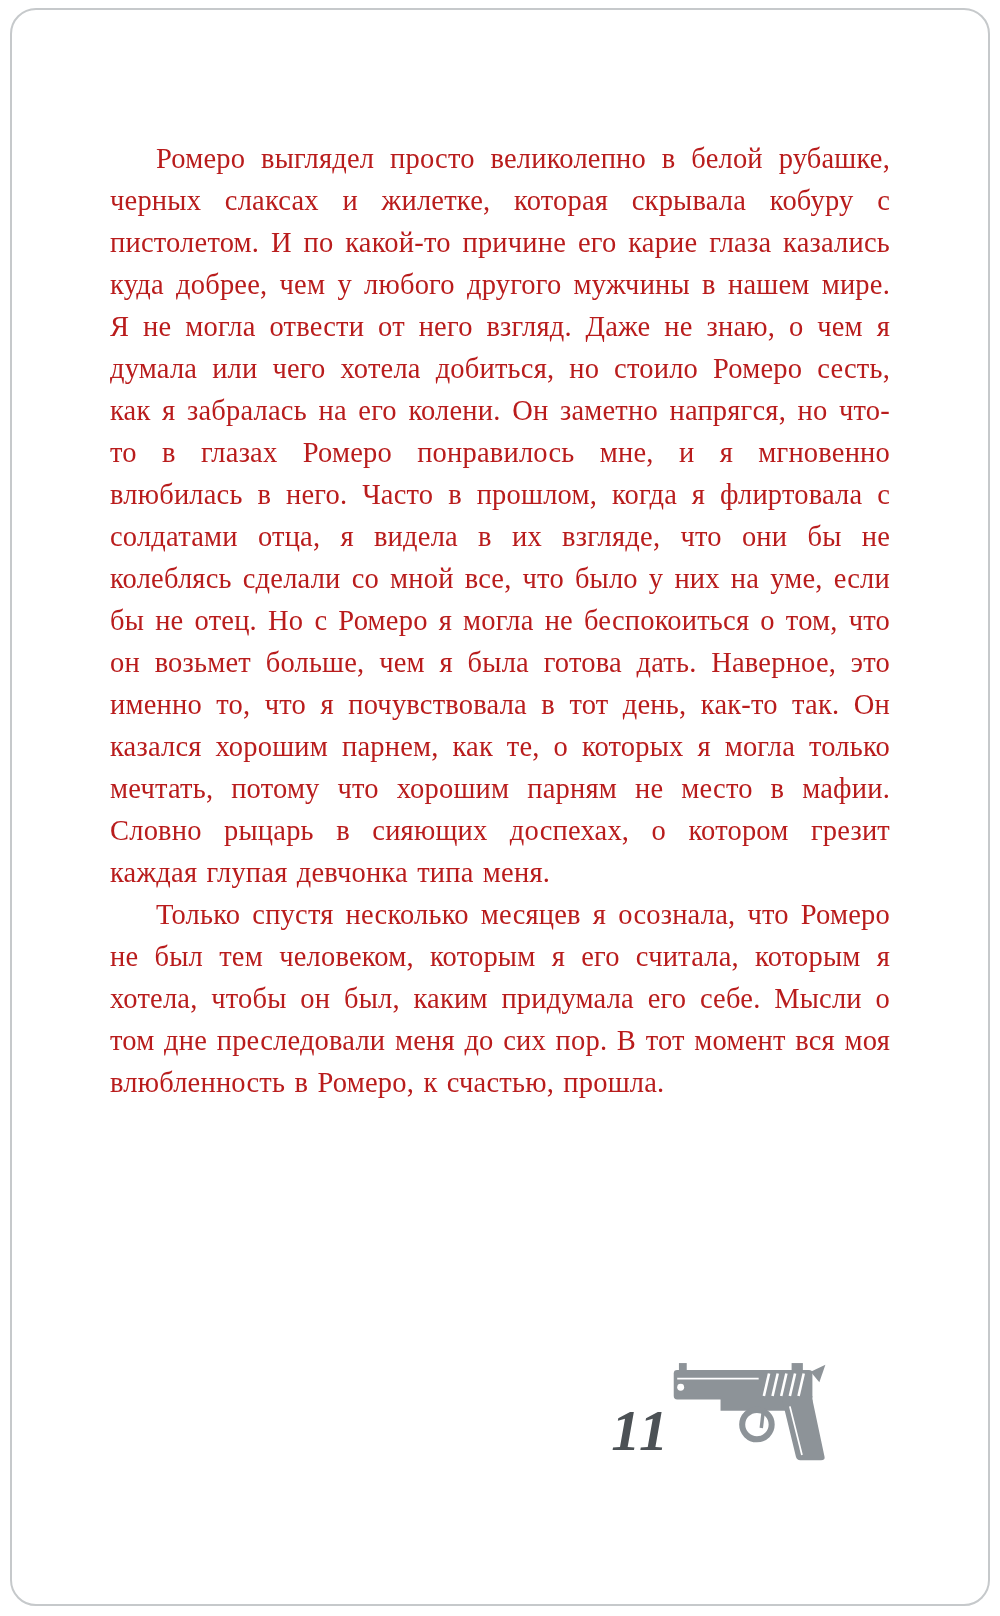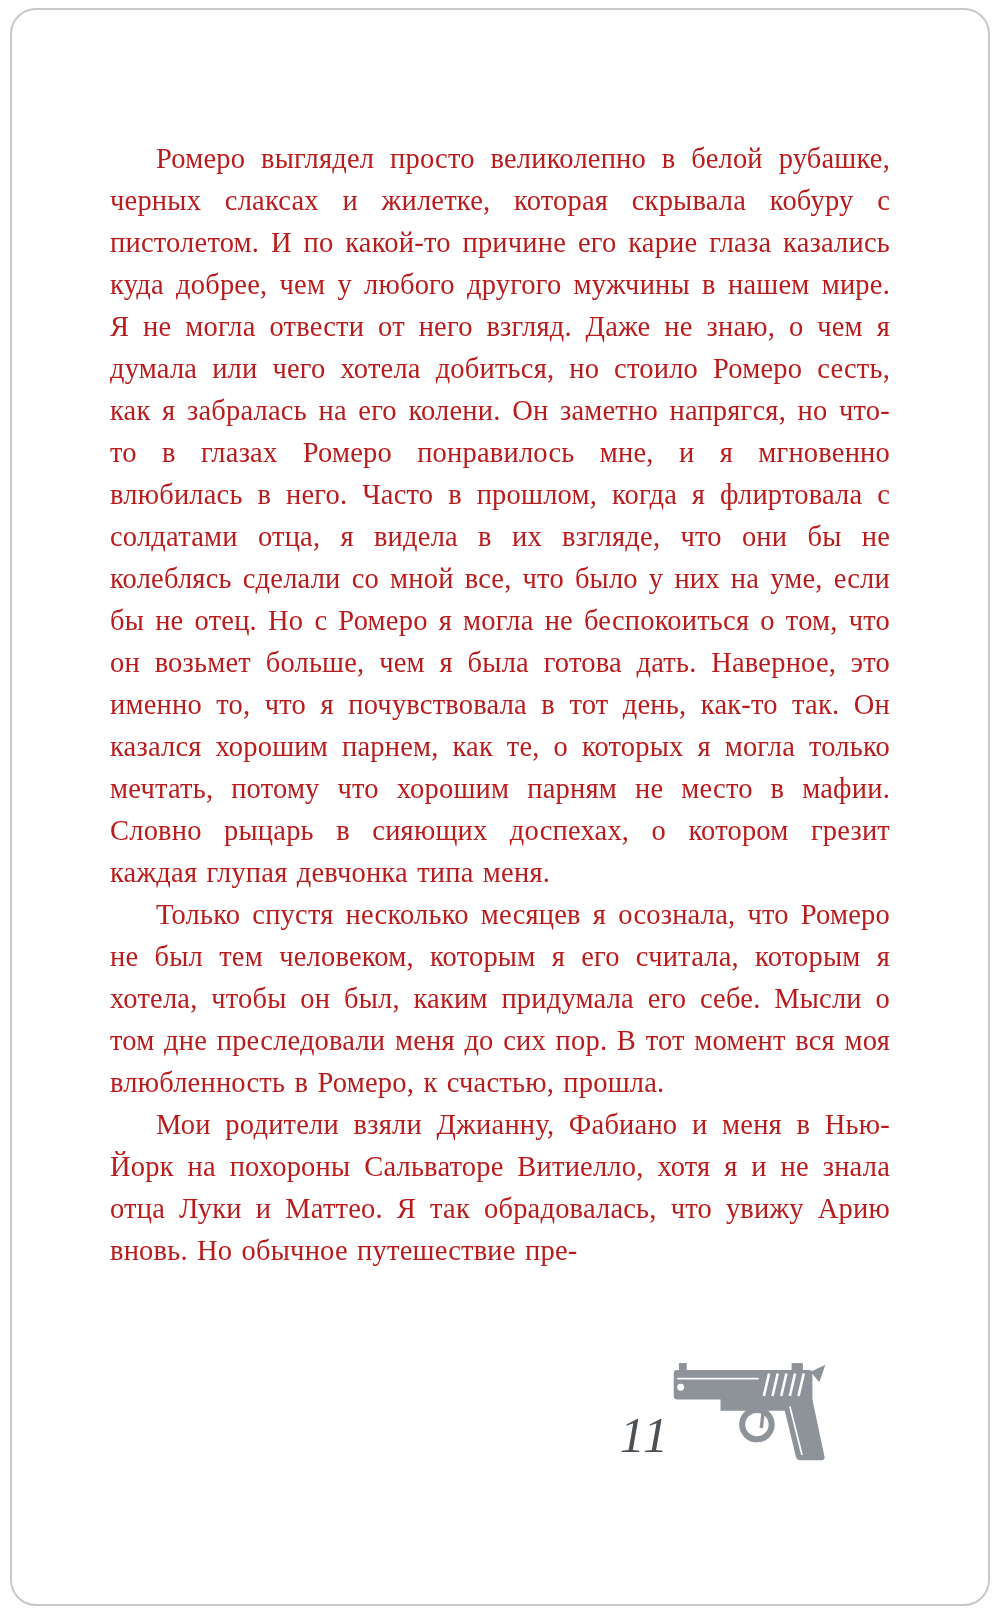--- a/index.html
+++ b/index.html
@@ -43,42 +43,41 @@
   .page-footer {
     position: absolute;
     right: 172px;
     bottom: 150px;
     display: flex;
     align-items: flex-end;
   }
   .page-number {
     font-family: "Liberation Serif", serif;
     font-style: italic;
-    font-weight: normal;
-    font-size: 50px;
+    font-weight: bold;
+    font-size: 58px;
     color: #4c5155;
     margin-right: 2px;
     margin-bottom: 2px;
     letter-spacing: 2px;
   }
   .pistol-wrap {
     width: 156px;
     height: 114px;
     display: block;
   }
 </style>
 </head>
 <body>
 
 <div class="page-frame"></div>
 
 <div class="text-block">
   <p>Ромеро выглядел просто великолепно в белой рубашке, черных слаксах и жилетке, которая скрывала кобуру с пистолетом. И по какой-то причине его карие глаза казались куда добрее, чем у любого другого мужчины в нашем мире. Я не могла отвести от него взгляд. Даже не знаю, о чем я думала или чего хотела добиться, но стоило Ромеро сесть, как я забралась на его колени. Он заметно напрягся, но что-то в глазах Ромеро понравилось мне, и я мгновенно влюбилась в него. Часто в прошлом, когда я флиртовала с солдатами отца, я видела в их взгляде, что они бы не колеблясь сделали со мной все, что было у них на уме, если бы не отец. Но с Ромеро я могла не беспокоиться о том, что он возьмет больше, чем я была готова дать. Наверное, это именно то, что я почувствовала в тот день, как-то так. Он казался хорошим парнем, как те, о которых я могла только мечтать, потому что хорошим парням не место в мафии. Словно рыцарь в сияющих доспехах, о котором грезит каждая глупая девчонка типа меня.</p>
   <p>Только спустя несколько месяцев я осознала, что Ромеро не был тем человеком, которым я его считала, которым я хотела, чтобы он был, каким придумала его себе. Мысли о том дне преследовали меня до сих пор. В тот момент вся моя влюбленность в Ромеро, к счастью, прошла.</p>
-  <p>Мои родители взяли Джианну, Фабиано и меня в Нью-Йорк на похороны Сальваторе Витиелло, хотя я и не знала отца Луки и Маттео. Я так обрадовалась, что увижу Арию вновь. Но обычное путешествие пре-</p>
 </div>
 
 <div class="page-footer">
   <span class="page-number">11</span>
   <span class="pistol-wrap">
     <svg viewBox="0 0 180 130" width="156" height="114" xmlns="http://www.w3.org/2000/svg">
       <g fill="#8d9398">
 
         <rect x="8" y="12" width="9" height="10"></rect>
 

